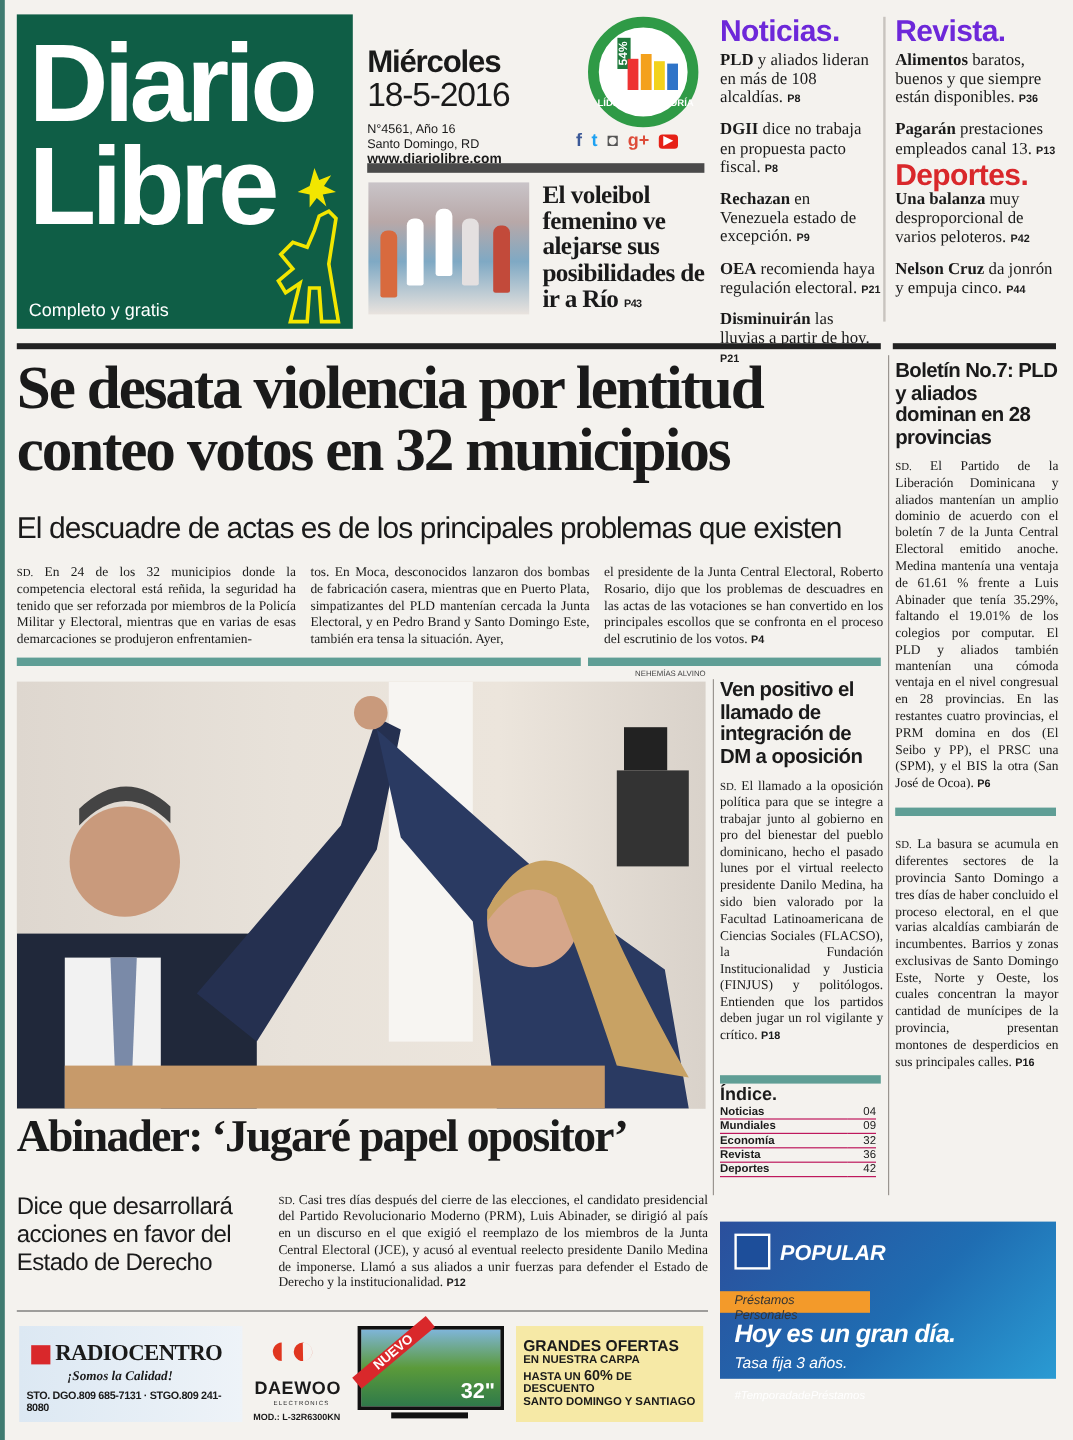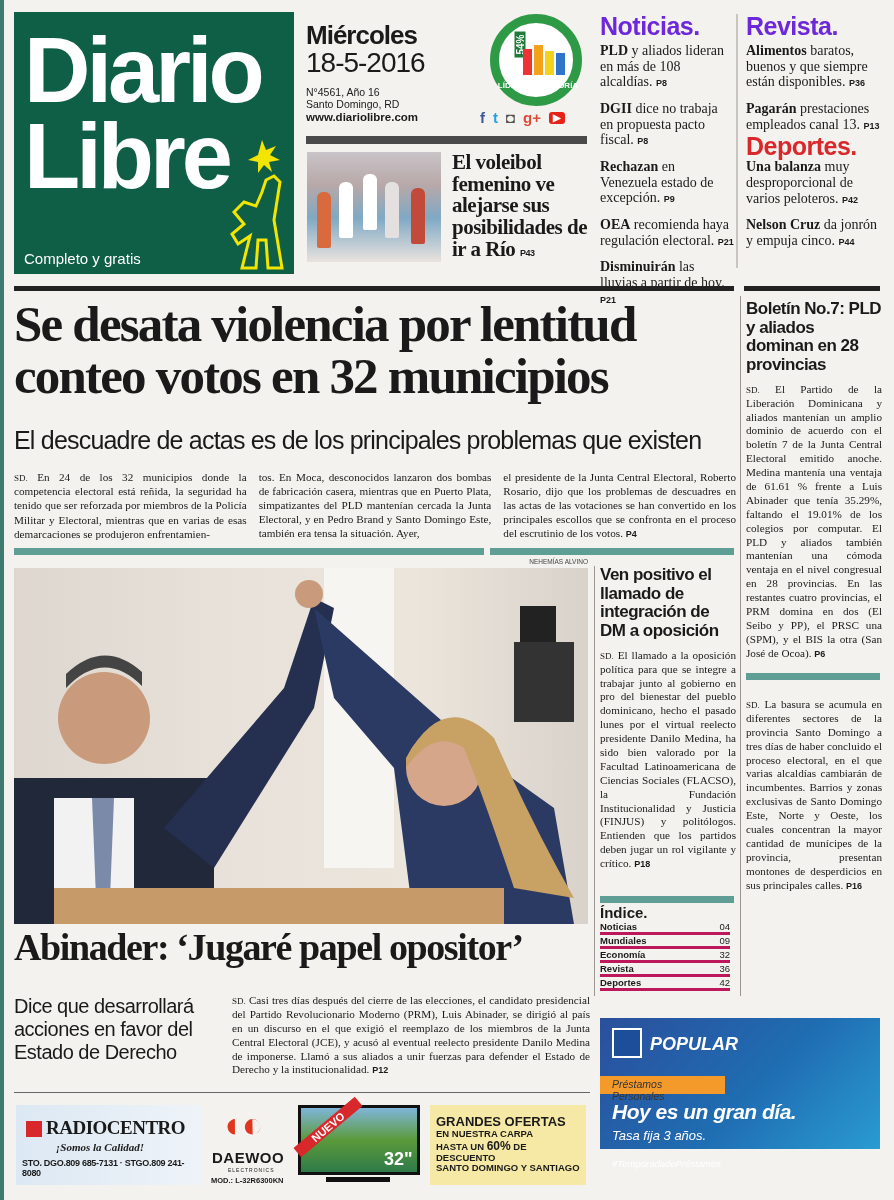--- a/index.html
+++ b/index.html
@@ -5,21 +5,21 @@
 *{box-sizing:border-box;margin:0;padding:0}
 body{width:894px;height:1200px;background:#f4f2ee;position:relative;overflow:hidden;font-family:"Liberation Serif",serif;color:#1a1a1a}
 .abs{position:absolute}
 .frame{left:0;top:0;width:894px;height:1200px;border-left:4px solid #3f7a70}
 
 .logo{left:14px;top:12px;width:280px;height:262px;background:#0f5e46;color:#fff}
 .logo .t1,.logo .t2{position:absolute;left:10px;font-family:"Liberation Sans",sans-serif;font-weight:bold;font-size:92px;letter-spacing:-4px;line-height:1}
 .logo .t1{top:12px}.logo .t2{top:98px}
 .logo .slogan{position:absolute;left:10px;top:238px;font-family:"Liberation Sans",sans-serif;font-size:15px}
 .logo svg{position:absolute;left:210px;top:128px}
-.dateblock{left:306px;top:22px;width:180px}
+.dateblock{left:306px;top:38px;width:180px}
 .dateblock .day{font-family:"Liberation Sans",sans-serif;font-weight:bold;font-size:26px;letter-spacing:-1px;line-height:1}
 .dateblock .date{font-family:"Liberation Sans",sans-serif;font-size:28px;line-height:1.05;letter-spacing:-1px}
 .dateblock .meta{font-family:"Liberation Sans",sans-serif;font-size:10.5px;margin-top:9px;line-height:1.15}
 .dateblock .url{font-family:"Liberation Sans",sans-serif;font-weight:bold;font-size:11.5px}
 .badge{left:490px;top:14px;width:92px;height:92px;border-radius:50%;border:9px solid #2f9a46;background:#fff}
 .badge .pct{position:absolute;left:8px;top:16px;font-family:"Liberation Sans",sans-serif;font-weight:bold;font-size:10px;color:#fff;background:#1f7a3c;transform:rotate(-90deg);padding:0 3px}
 .badge .bars{position:absolute;left:24px;top:22px;display:flex;align-items:flex-end;gap:2px}
 .badge .bars span{width:9px}
 .badge .lbl{position:absolute;left:-6px;top:58px;width:90px;text-align:center;font-family:"Liberation Sans",sans-serif;font-weight:bold;font-size:8px;color:#fff}
 .social{left:480px;top:110px;display:flex;gap:8px;align-items:center}
@@ -55,21 +55,21 @@
 .rtitle{font-family:"Liberation Sans",sans-serif;font-weight:bold;font-size:17px;line-height:1.1;letter-spacing:-0.5px}
 .rbody{font-size:11.2px;line-height:1.24;text-align:justify;margin-top:8px}
 .boletin{left:746px;top:300px;width:136px}
 .vengpos{left:600px;top:566px;width:136px}
 .acum{left:746px;top:690px;width:136px}
 .railsep{left:740px;top:296px;width:1px;height:700px;background:#9a9590}
 .railsep2{left:594px;top:566px;width:1px;height:430px;background:#9a9590}
 .indice{left:600px;top:904px;width:130px}
 .indice h3{font-family:"Liberation Sans",sans-serif;font-weight:bold;font-size:15px}
 .indice table{width:100%;border-collapse:collapse;font-family:"Liberation Sans",sans-serif;font-size:9.5px;font-weight:bold}
-.indice td{border-bottom:3px solid #be185d;padding:0}
+.indice td{border-bottom:1px solid #be185d;padding:0}
 .indice td.n{text-align:right;font-weight:normal}
 
 .ad-radio{left:16px;top:1105px;width:186px;height:80px;background:linear-gradient(90deg,#dce8f3,#eef3f8)}
 .ad-daewoo{left:208px;top:1105px;width:86px;height:85px}
 .ad-tv{left:296px;top:1105px;width:126px;height:80px}
 .ad-ofertas{left:430px;top:1105px;width:156px;height:80px;background:#f6e9a6}
 .ad-popular{left:600px;top:1018px;width:280px;height:131px;background:linear-gradient(135deg,#2b4f9c 0%,#1f6db2 55%,#2a9bd3 100%);color:#fff;font-family:"Liberation Sans",sans-serif}
 </style>
 </head>
 <body>

